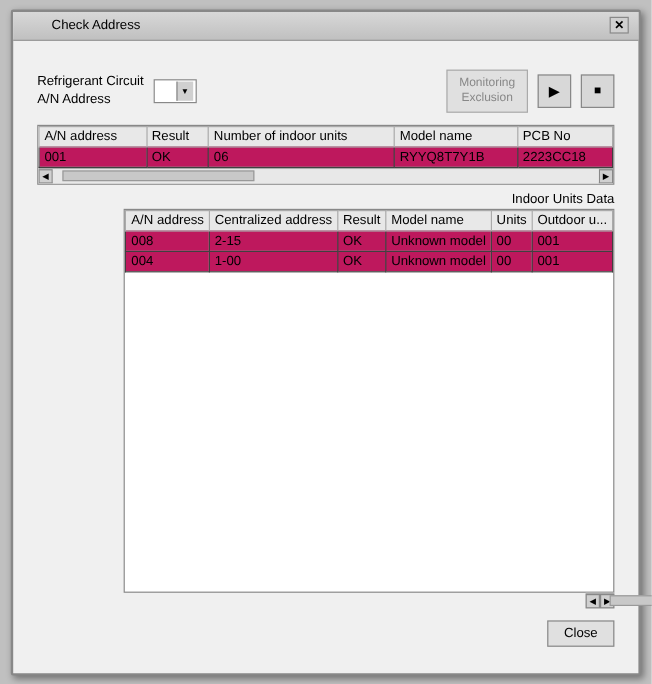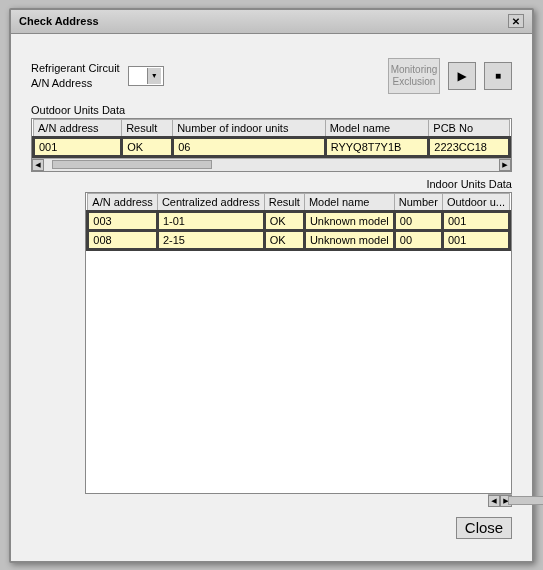--- a/index.html
+++ b/index.html
@@ -27,22 +27,23 @@
       background: linear-gradient(to bottom, #d8d8d8, #c0c0c0);
       border-bottom: 1px solid #888;
       padding: 4px 8px;
       display: flex;
       align-items: center;
       justify-content: space-between;
       min-height: 24px;
     }
     .title-bar-text {
       font-size: 11px;
-      font-weight: bold;
+      font-weight: normal;
       color: #000;
+      margin-left: 24px;
     }
     .title-bar-close {
       width: 16px;
       height: 14px;
       background: #d0d0d0;
       border: 1px solid #888;
       display: flex;
       align-items: center;
       justify-content: center;
       cursor: pointer;
@@ -85,21 +86,21 @@
       background: #d0d0d0;
       border-left: 1px solid #888;
       display: flex;
       align-items: center;
       justify-content: center;
       font-size: 8px;
     }
     .monitoring-btn {
       background: #e0e0e0;
       border: 1px solid #aaa;
-      width: 52px;
+      width: 68px;
       height: 36px;
       font-size: 10px;
       text-align: center;
       line-height: 1.2;
       color: #888;
       display: flex;
       align-items: center;
       justify-content: center;
       cursor: not-allowed;
       margin-left: auto;
@@ -139,24 +140,24 @@
     }
     .data-table th {
       background: #e8e8e8;
       border: 1px solid #aaa;
       padding: 2px 4px;
       font-weight: normal;
       text-align: left;
       white-space: nowrap;
     }
     .data-table td {
-      border: 3px solid #404040;
+      border: 1px solid #404040;
       padding: 2px 4px;
       white-space: nowrap;
-      background: #fef9c3;
+      background: #be185d;
     }
     .outdoor-table-wrapper {
       border: 1px solid #888;
       background: #fff;
       overflow-x: auto;
     }
     .scrollbar-arrow {
       width: 12px;
       height: 12px;
       background: #d0d0d0;
@@ -185,21 +186,21 @@
     .bottom-bar {
       display: flex;
       justify-content: flex-end;
       padding: 4px 0 2px 0;
     }
     .close-btn {
       background: #e0e0e0;
       border: 1px solid #888;
       width: 56px;
       height: 22px;
-      font-size: 15px;
+      font-size: 11px;
       display: flex;
       align-items: center;
       justify-content: center;
       cursor: pointer;
     }
     .scroll-row {
       display: flex;
       align-items: center;
       background: #e8e8e8;
       border-top: 1px solid #aaa;
@@ -248,21 +249,20 @@
       </div>
       <div class="play-btn">
         <span>▶</span>
       </div>
       <div class="stop-btn">
         <span>■</span>
       </div>
     </div>
 
     <div>
-      <div class="section-label">Outdoor Units Data</div>
       <div class="outdoor-table-wrapper">
         <table class="data-table">
           <thead>
             <tr>
               <th>A/N address</th>
               <th>Result</th>
               <th>Number of indoor units</th>
               <th>Model name</th>
               <th>PCB No</th>
             </tr>
@@ -290,41 +290,41 @@
     <div class="indoor-section">
       <div class="section-label">Indoor Units Data</div>
       <div class="indoor-table-wrapper">
         <table class="data-table">
           <thead>
             <tr>
               <th>A/N address</th>
               <th>Centralized address</th>
               <th>Result</th>
               <th>Model name</th>
-              <th>Number</th>
+              <th>Units</th>
               <th>Outdoor u...</th>
             </tr>
           </thead>
           <tbody id="indoor-tbody">
-          <tr>
-                <td>003</td>
-                <td>1-01</td>
-                <td>OK</td>
-                <td>Unknown model</td>
-                <td>00</td>
-                <td>001</td>
-              </tr>
               <tr>
                 <td>008</td>
                 <td>2-15</td>
                 <td>OK</td>
                 <td>Unknown model</td>
                 <td>00</td>
                 <td>001</td>
               </tr>
+              <tr>
+                <td>004</td>
+                <td>1-00</td>
+                <td>OK</td>
+                <td>Unknown model</td>
+                <td>00</td>
+                <td>001</td>
+              </tr>
             </tbody>
         </table>
       </div>
       <div class="scroll-row">
         <div class="scrollbar-arrow">◀</div>
         <div class="scroll-track">
           <div class="scroll-thumb-h"></div>
         </div>
         <div class="scrollbar-arrow">▶</div>
       </div>

